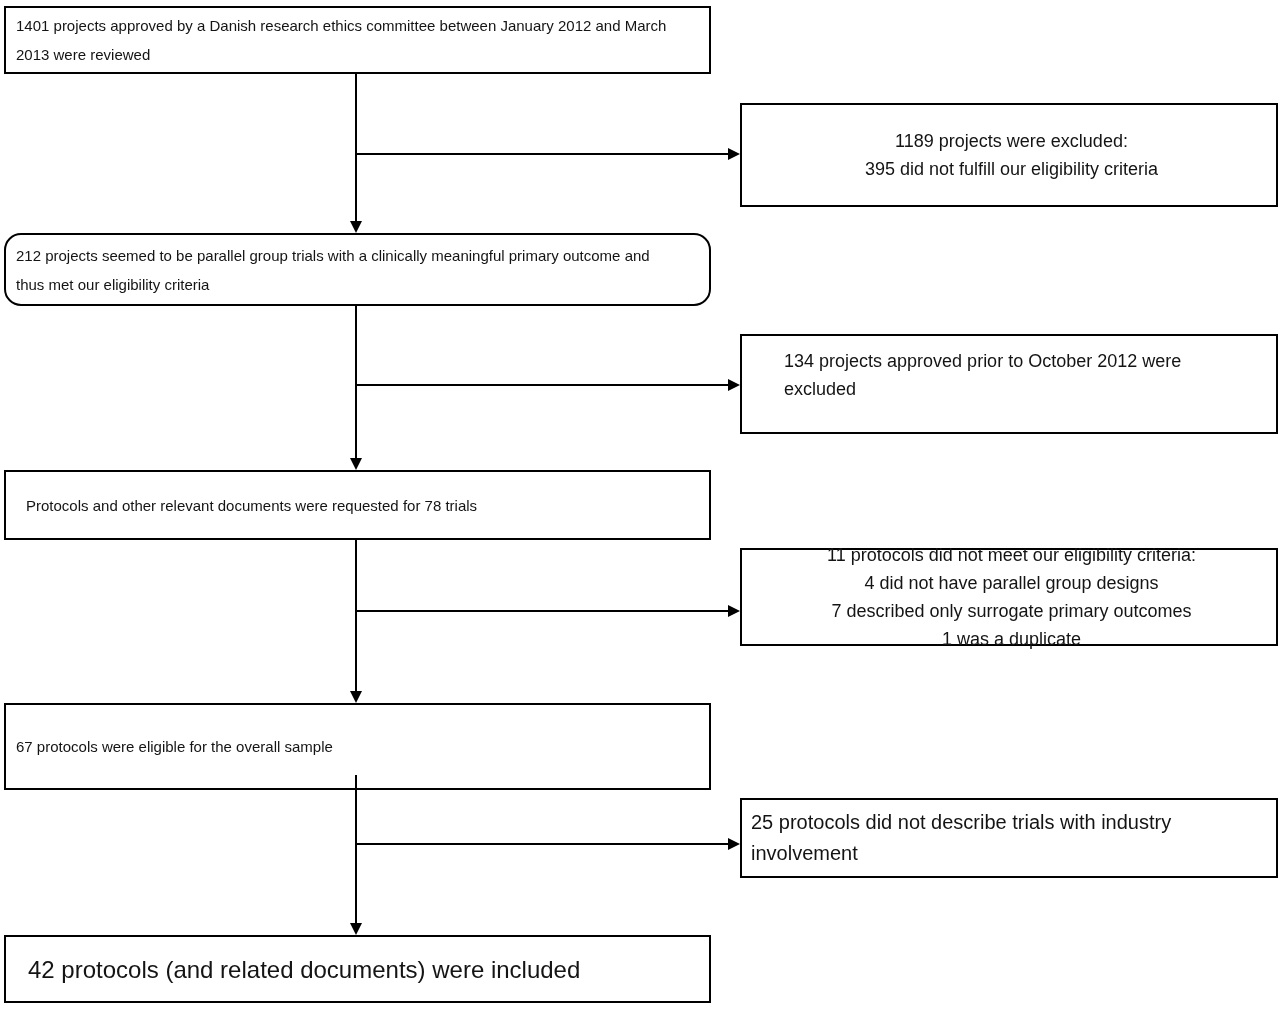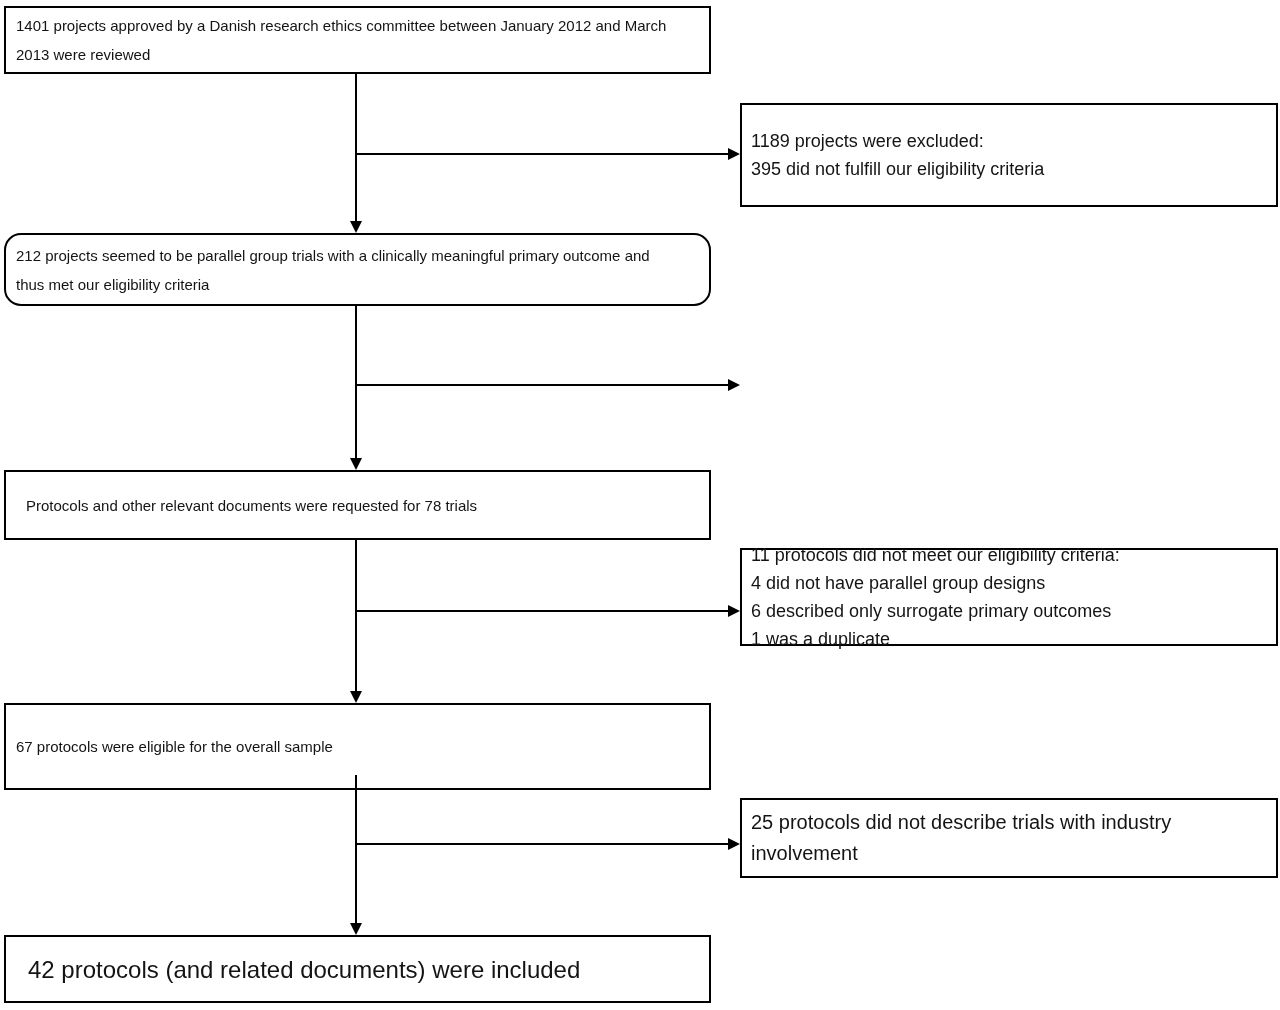--- a/index.html
+++ b/index.html
@@ -31,20 +31,21 @@
     font-size: 15px;
     line-height: 29px;
     padding: 0 10px;
   }
   .side-box {
     left: 740px;
     width: 538px;
     font-size: 18px;
     line-height: 28px;
     padding: 0 4px 0 9px;
+    align-items: center;
   }
   .side-line {
     white-space: nowrap;
   }
   .vline, .hline {
     position: absolute;
     background: #000000;
   }
   .vline { width: 2px; }
   .hline { height: 2px; }
@@ -86,25 +87,28 @@
 
   <div class="box main-box" style="top:935px; height:68px; padding-left:22px; font-size:24px;">
     <div>42 protocols (and related documents) were included</div>
   </div>
 
   <div class="box side-box" style="top:103px; height:104px;">
     <div class="side-line">1189 projects were excluded:</div>
     <div class="side-line">395 did not fulfill our eligibility criteria</div>
   </div>
 
+  <div class="box side-box" style="top:334px; height:100px; justify-content:flex-start; padding-top:11px;">
+    <div style="max-width:455px;">134 projects approved prior to October 2012 were excluded</div>
+  </div>
 
   <div class="box side-box" style="top:548px; height:98px;">
     <div class="side-line">11 protocols did not meet our eligibility criteria:</div>
     <div class="side-line">4 did not have parallel group designs</div>
-    <div class="side-line">6 described only surrogate primary outcomes</div>
+    <div class="side-line">7 described only surrogate primary outcomes</div>
     <div class="side-line">1 was a duplicate</div>
   </div>
 
   <div class="box side-box" style="top:798px; height:80px; font-size:20px; line-height:31px;">
     <div>25 protocols did not describe trials with industry involvement</div>
   </div>
 
   <div class="vline" style="left:355px; top:74px; height:149px;"></div>
   <div class="arrow-down" style="left:350px; top:221px;"></div>
   <div class="hline" style="left:356px; top:153px; width:372px;"></div>

